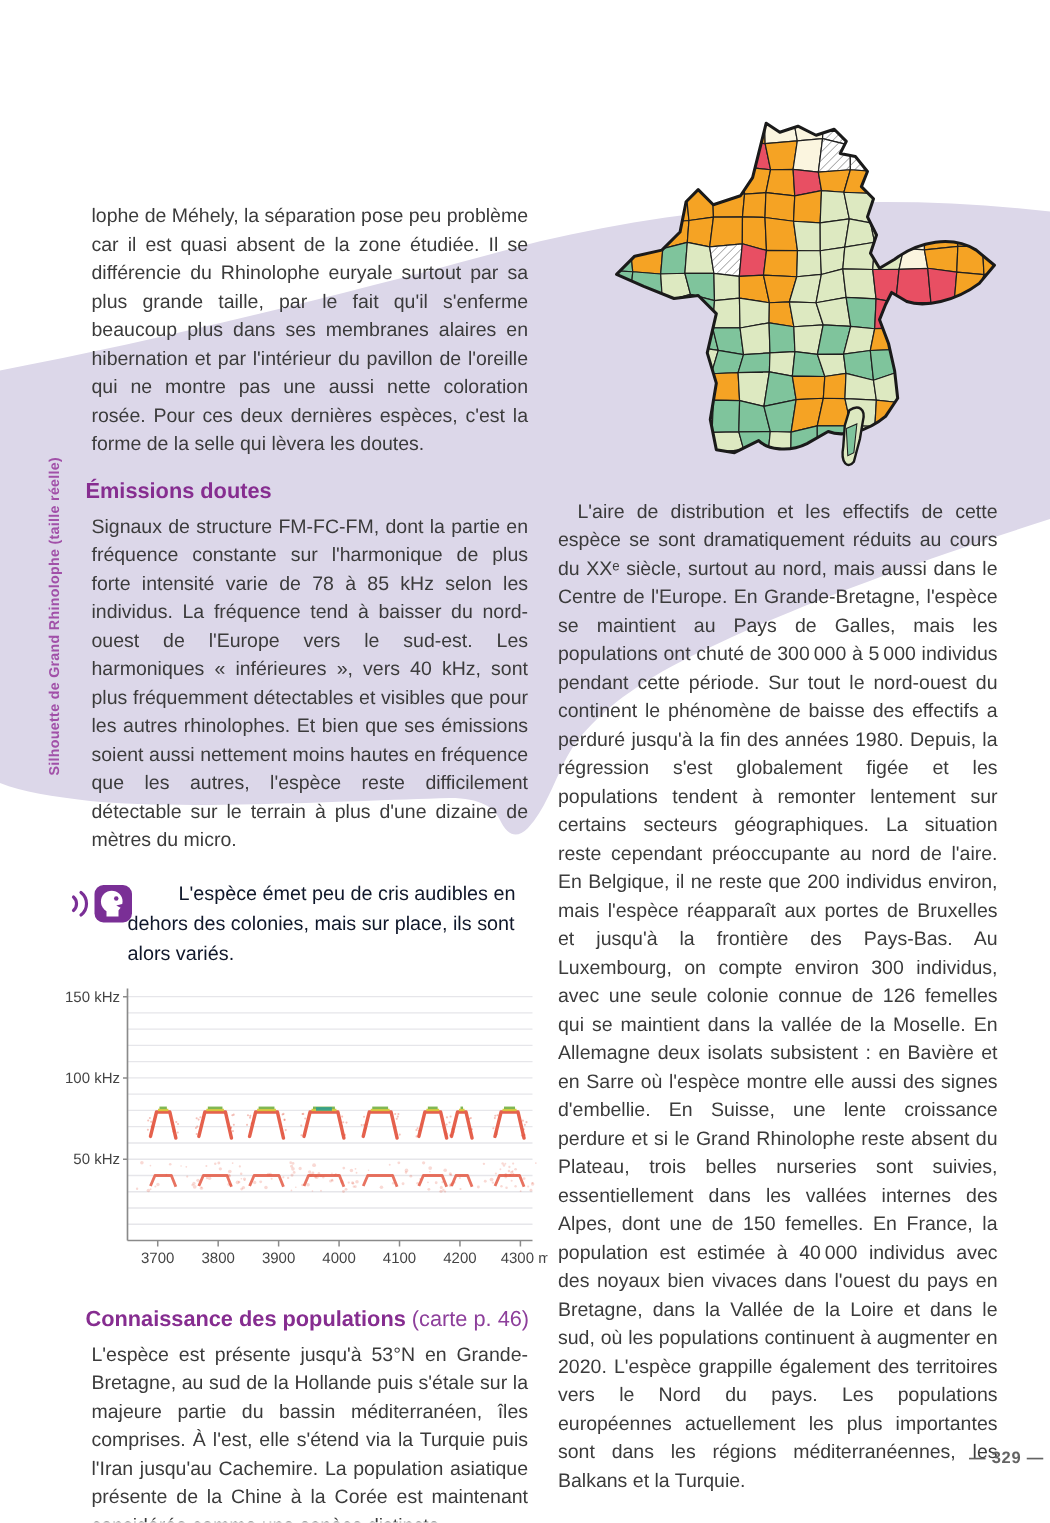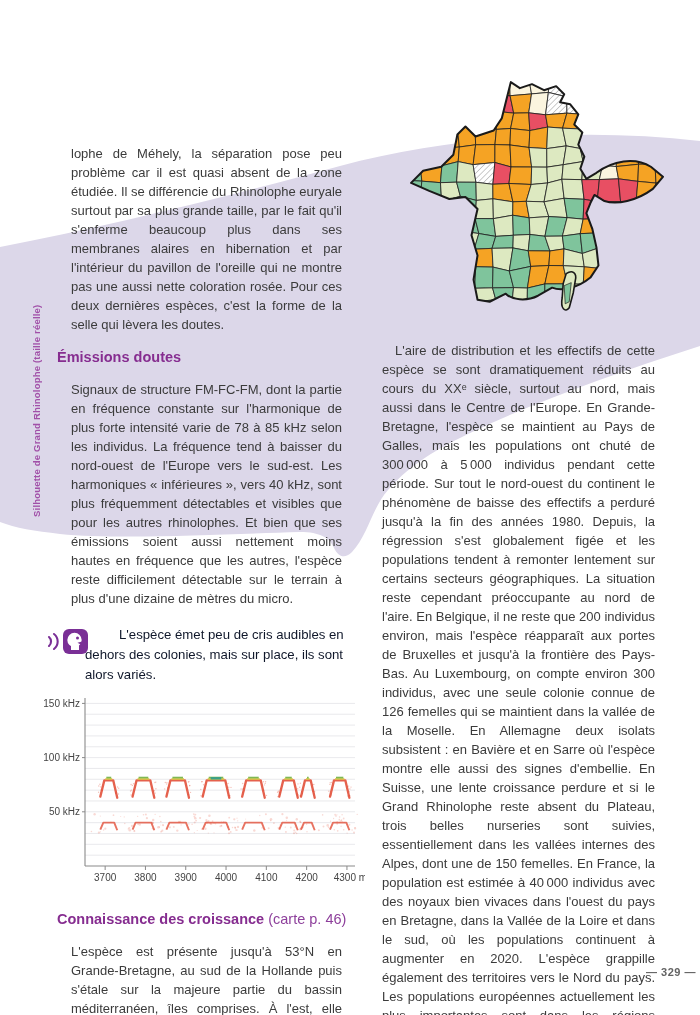--- a/index.html
+++ b/index.html
@@ -7,21 +7,21 @@
   #page{position:relative;width:700px;height:1015px;background:#ffffff;overflow:hidden;}
 
   
   #bg-swoosh{position:absolute;left:0;top:0;width:700px;height:1015px;pointer-events:none;}
 
   
   .col{position:absolute;color:#3b3b3b;font-size:13px;line-height:19px;text-align:justify;}
   #left-col{left:57px;top:130px;width:299px;}
   #right-col{left:368px;top:327px;width:301px;}
 
-  .body-par{margin:14px;}
+  .body-par{margin:4px;}
   .section-heading{margin:14px 0 3px 0;font-size:14.5px;line-height:18px;font-weight:bold;color:#862d90;text-align:left;}
   .heading-suffix{font-weight:normal;color:#8d3f9b;}
 
   .indent-first{text-indent:13px;}
 
   
   #callout{position:relative;margin:17px 0 6px 0;padding-left:28px;color:#0f172a;
            font-size:13.2px;line-height:20px;text-align:left;text-indent:34px;}
   #callout-icon{position:absolute;left:-16px;top:1px;width:62px;height:30px;}
 
@@ -621,21 +621,21 @@
         <circle cx="298.7" cy="88.5" r="0.7" fill="#e2503a" opacity="0.35"></circle>
         <circle cx="314.9" cy="102.0" r="0.7" fill="#e2503a" opacity="0.35"></circle>
         <circle cx="298.1" cy="99.9" r="0.7" fill="#e2503a" opacity="0.35"></circle>
         <circle cx="318.0" cy="93.1" r="0.7" fill="#e2503a" opacity="0.35"></circle>
         <circle cx="298.2" cy="101.1" r="0.7" fill="#e2503a" opacity="0.35"></circle>
         <circle cx="316.9" cy="94.9" r="0.7" fill="#e2503a" opacity="0.35"></circle>
         <circle cx="296.9" cy="90.4" r="0.7" fill="#e2503a" opacity="0.35"></circle>
         <circle cx="316.8" cy="101.6" r="0.7" fill="#e2503a" opacity="0.35"></circle>
       </svg>
 
-    <h3 class="section-heading"><span>Connaissance des croissance</span><span class="heading-suffix"> (carte p. 46)</span></h3>
+    <h3 class="section-heading"><span>Connaissance des populations</span><span class="heading-suffix"> (carte p. 46)</span></h3>
     <p class="body-par">L'espèce est présente jusqu'à 53°N en Grande-Bretagne, au sud de la Hollande puis s'étale sur la majeure partie du bassin méditerranéen, îles comprises. À l'est, elle s'étend via la Turquie puis l'Iran jusqu'au Cachemire. La population asiatique présente de la Chine à la Corée est maintenant considérée comme une espèce distincte.</p>
   </div>
 
   <div id="right-col" class="col">
     <p class="body-par indent-first">L'aire de distribution et les effectifs de cette espèce se sont dramatiquement réduits au cours du XXᵉ siècle, surtout au nord, mais aussi dans le Centre de l'Europe. En Grande-Bretagne, l'espèce se maintient au Pays de Galles, mais les populations ont chuté de 300 000 à 5 000 individus pendant cette période. Sur tout le nord-ouest du continent le phénomène de baisse des effectifs a perduré jusqu'à la fin des années 1980. Depuis, la régression s'est globalement figée et les populations tendent à remonter lentement sur certains secteurs géographiques. La situation reste cependant préoccupante au nord de l'aire. En Belgique, il ne reste que 200 individus environ, mais l'espèce réapparaît aux portes de Bruxelles et jusqu'à la frontière des Pays-Bas. Au Luxembourg, on compte environ 300 individus, avec une seule colonie connue de 126 femelles qui se maintient dans la vallée de la Moselle. En Allemagne deux isolats subsistent : en Bavière et en Sarre où l'espèce montre elle aussi des signes d'embellie. En Suisse, une lente croissance perdure et si le Grand Rhinolophe reste absent du Plateau, trois belles nurseries sont suivies, essentiellement dans les vallées internes des Alpes, dont une de 150 femelles. En France, la population est estimée à 40 000 individus avec des noyaux bien vivaces dans l'ouest du pays en Bretagne, dans la Vallée de la Loire et dans le sud, où les populations continuent à augmenter en 2020. L'espèce grappille également des territoires vers le Nord du pays. Les populations européennes actuellement les plus importantes sont dans les régions méditerranéennes, les Balkans et la Turquie.</p>
   </div>
 
   <div id="page-number">— 329 —</div>
 
 </div>

